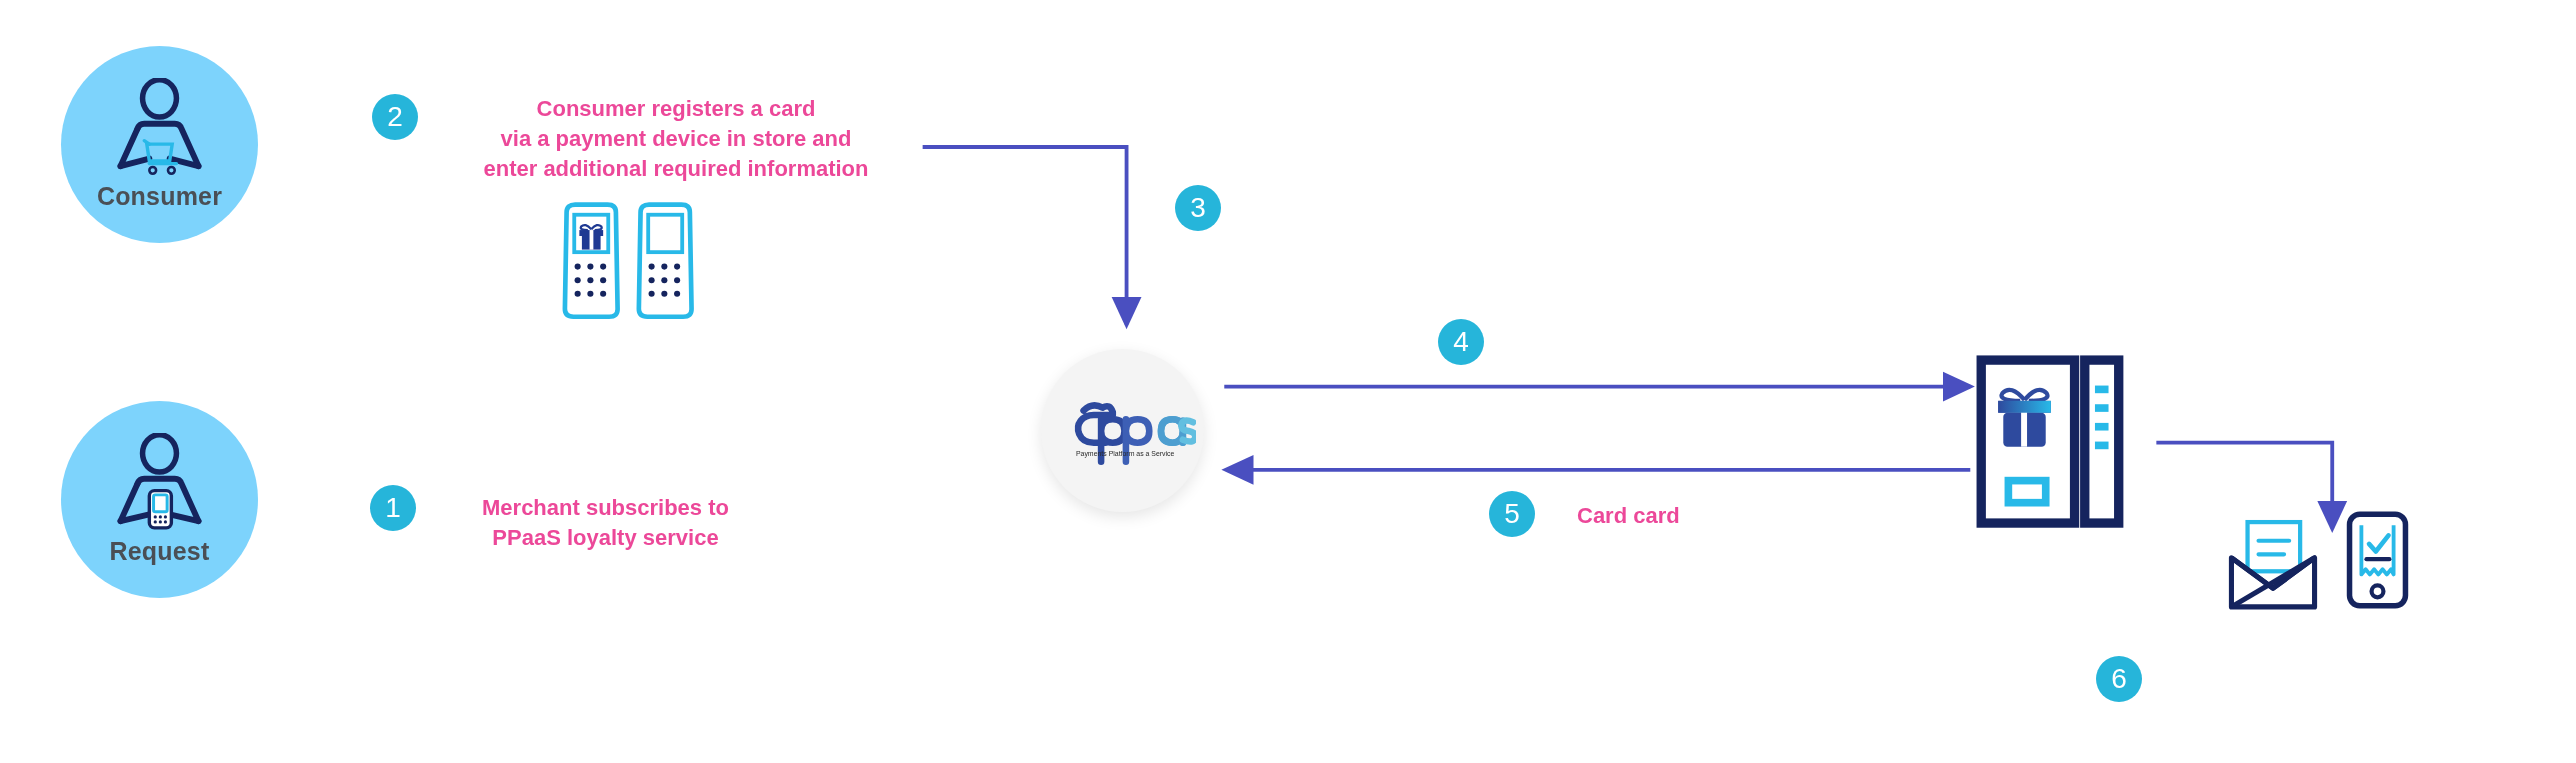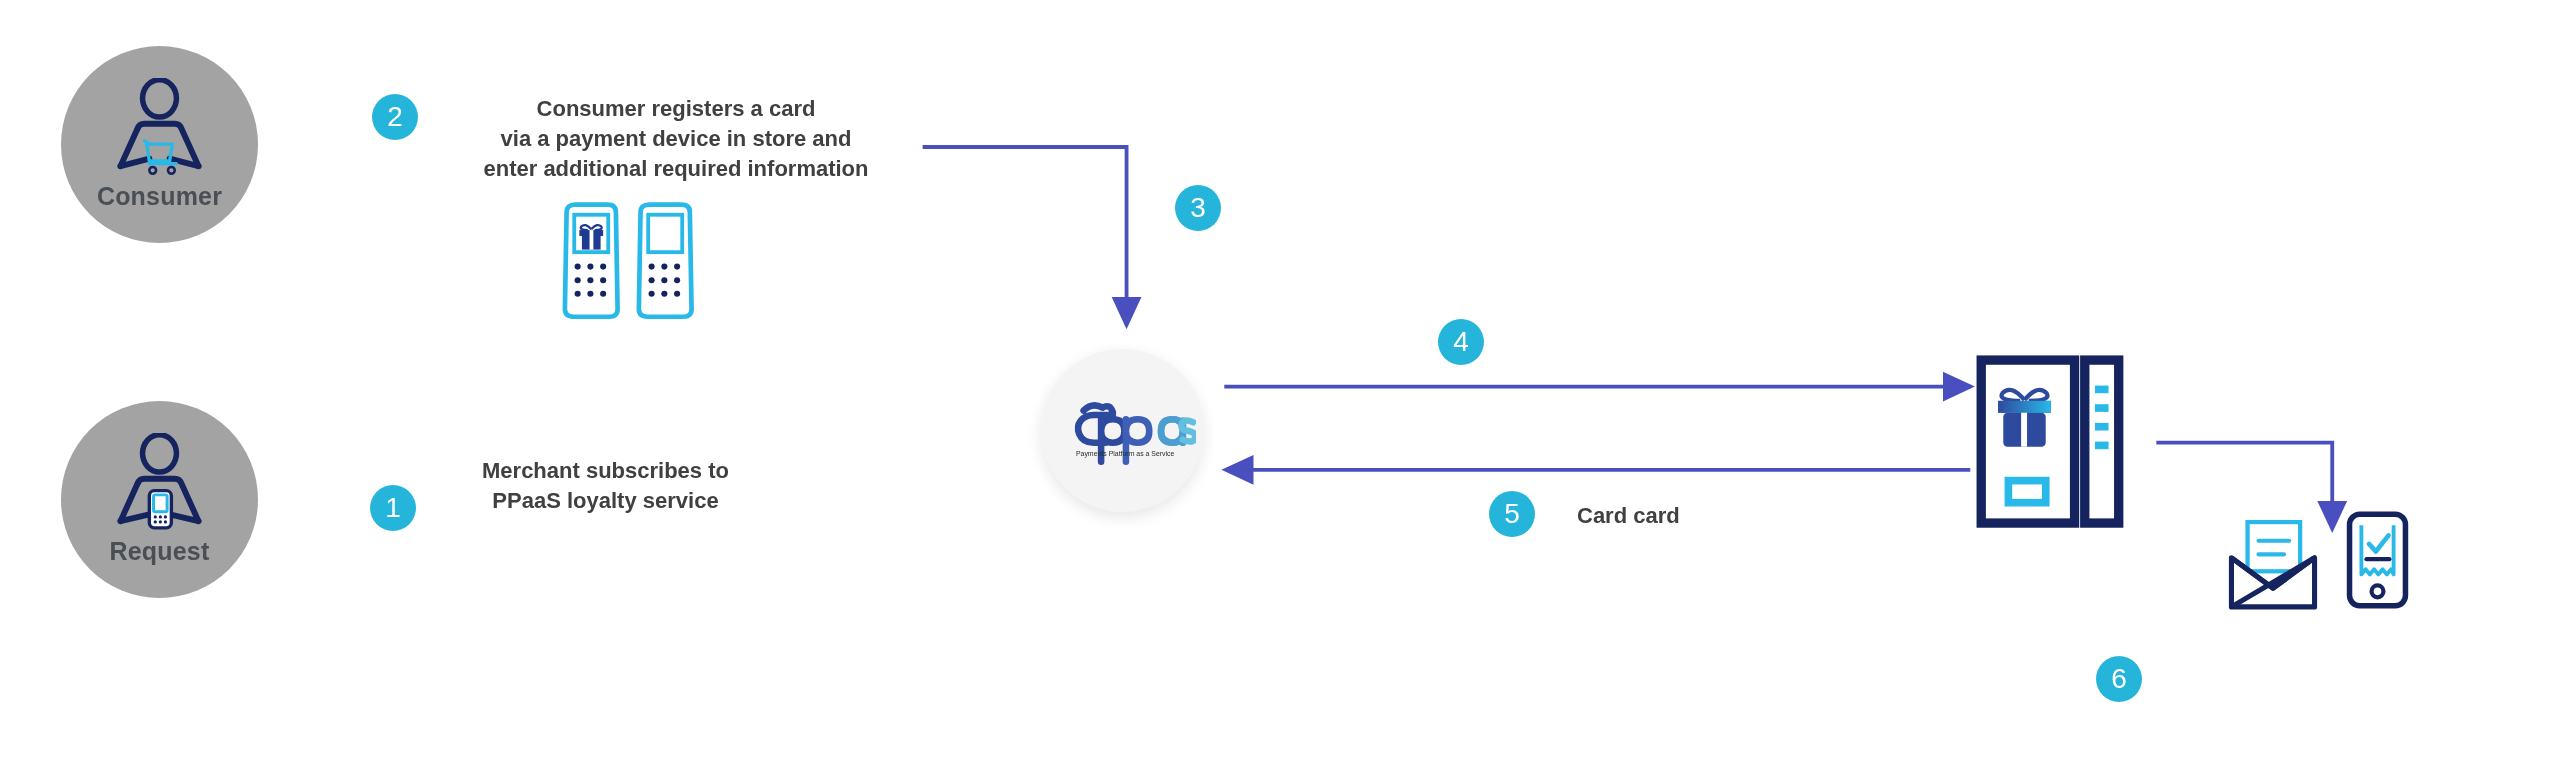--- a/index.html
+++ b/index.html
@@ -17,21 +17,21 @@
     background: #ffffff;
     overflow: hidden;
   }
   .abs { position: absolute; }
 
   
   .actor {
     width: 197px;
     height: 197px;
     border-radius: 50%;
-    background: #a3a3a3;
+    background: #7dd3fc;
     display: flex;
     flex-direction: column;
     align-items: center;
     justify-content: center;
   }
   .actor .glyph {
     width: 119px;
     height: 100px;
     display: block;
   }
@@ -55,21 +55,21 @@
     display: flex;
     align-items: center;
     justify-content: center;
     line-height: 1;
   }
 
   
   .step-caption {
     font-size: 22px;
     font-weight: bold;
-    color: #404040;
+    color: #ec4899;
     line-height: 1.36;
     white-space: pre-line;
   }
   .center-cap { text-align: center; }
 
   
   .hub {
     width: 163px;
     height: 163px;
     border-radius: 50%;
@@ -179,21 +179,21 @@
       <circle cx="116" cy="92" r="3.6"></circle>
         <circle cx="131" cy="92" r="3.6"></circle>
         <circle cx="146" cy="92" r="3.6"></circle>
       <circle cx="116" cy="108" r="3.6"></circle>
         <circle cx="131" cy="108" r="3.6"></circle>
         <circle cx="146" cy="108" r="3.6"></circle>
     </g>
   </svg>
 
   <div class="abs step-badge" style="left:370px; top:485px;">1</div>
-  <div class="abs step-caption center-cap" style="left:446px; top:456px; width:319px;">Merchant subscribes to
+  <div class="abs step-caption center-cap" style="left:446px; top:493px; width:319px;">Merchant subscribes to
 PPaaS loyalty service</div>
 
   <div class="abs step-badge" style="left:1175px; top:185px;">3</div>
 
   <div class="abs hub" style="left:1041px; top:349px;">
     <svg width="146" height="68" viewBox="0 0 200 92">
 
       <path d="M46 18 Q58 6 72 14 Q82 8 86 20 L86 24 L60 24 Q48 24 42 32 Q36 40 40 50 Q45 62 60 62 L76 62" fill="none" stroke="#2e4a9e" stroke-width="9" stroke-linecap="round" stroke-linejoin="round"></path>
 
       <path d="M70 30 L70 88 M70 46 Q70 30 86 30 Q102 30 102 46 Q102 62 86 62 Q70 62 70 46" fill="none" stroke="#2e4a9e" stroke-width="9" stroke-linecap="round"></path>

